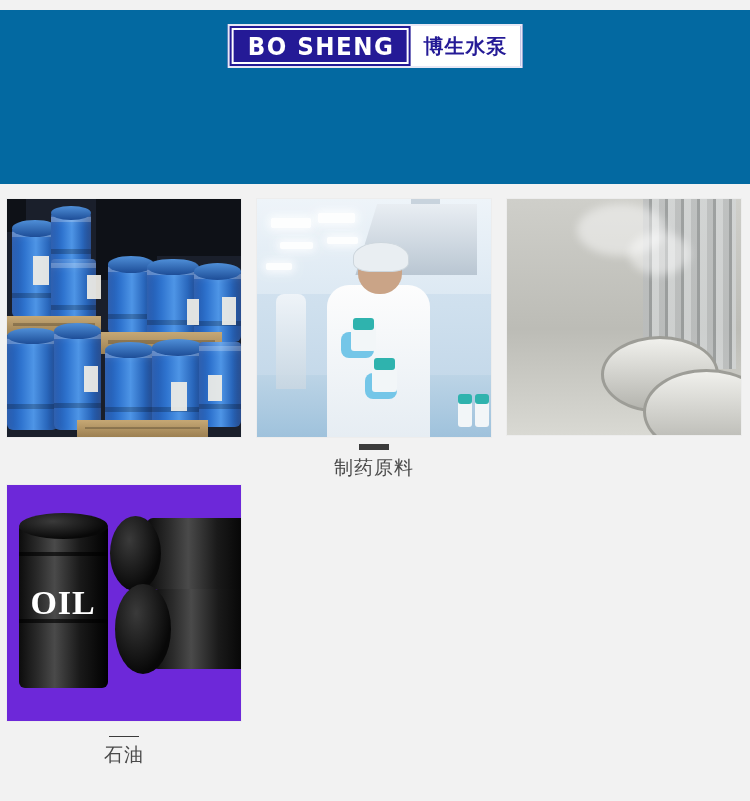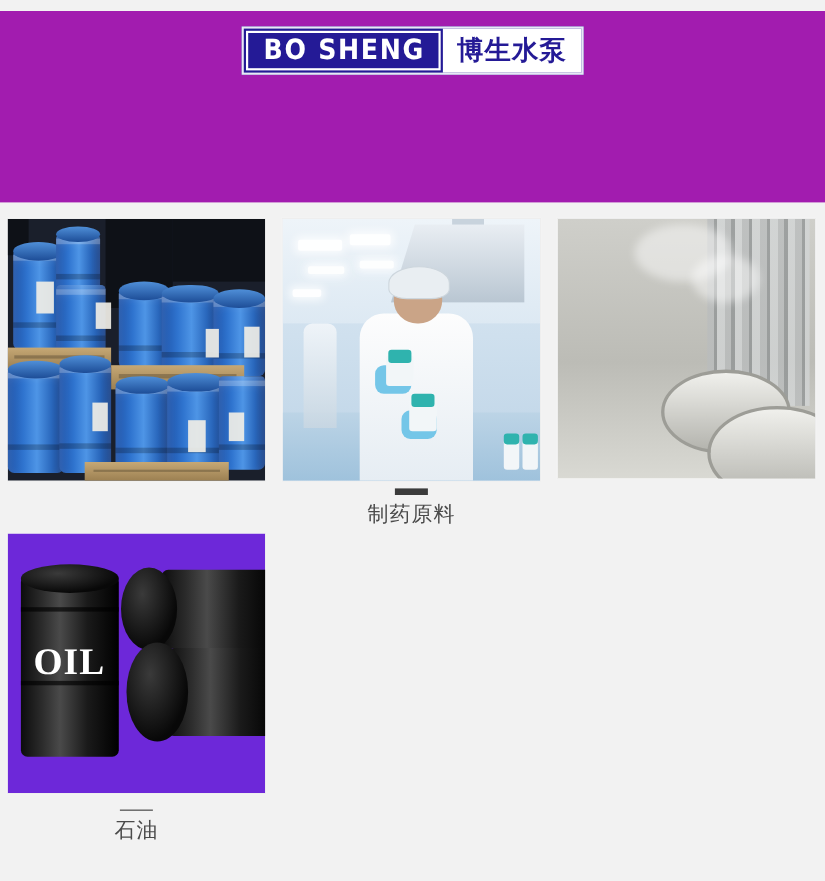--- a/index.html
+++ b/index.html
@@ -7,21 +7,21 @@
     width:750px;height:801px;
     background:#f2f2f2;
     font-family:"DejaVu Sans","Liberation Sans",sans-serif;
     overflow:hidden;
   }
   .page{position:relative;width:750px;height:801px;background:#f2f2f2;}
 
   
   .banner{
     position:absolute;left:0;top:10px;width:750px;height:174px;
-    background:#a21caf;
+    background:#0369a1;
     overflow:hidden;
   }
   .logo-wrap{
     position:absolute;left:50%;top:14px;transform:translateX(-50%);
     display:flex;align-items:stretch;
     border:2px solid #e8e8f5;
     height:40px;
     background:#241a96;
   }
   .logo-en{
@@ -41,21 +41,21 @@
     transform:scaleY(1.1);
   }
   .logo-cn{
     display:flex;align-items:center;justify-content:center;
     background:#ffffff;
     padding:0 13px;
   }
   .logo-cn span{
     color:#241a96;
     font-weight:bold;
-    font-size:24px;
+    font-size:20px;
     letter-spacing:1px;
     line-height:1;
   }
 
   .subtitle{
     position:absolute;left:0;top:73px;width:750px;
     text-align:center;
     color:#b9b8d6;
     font-size:17px;
     letter-spacing:0.4px;

